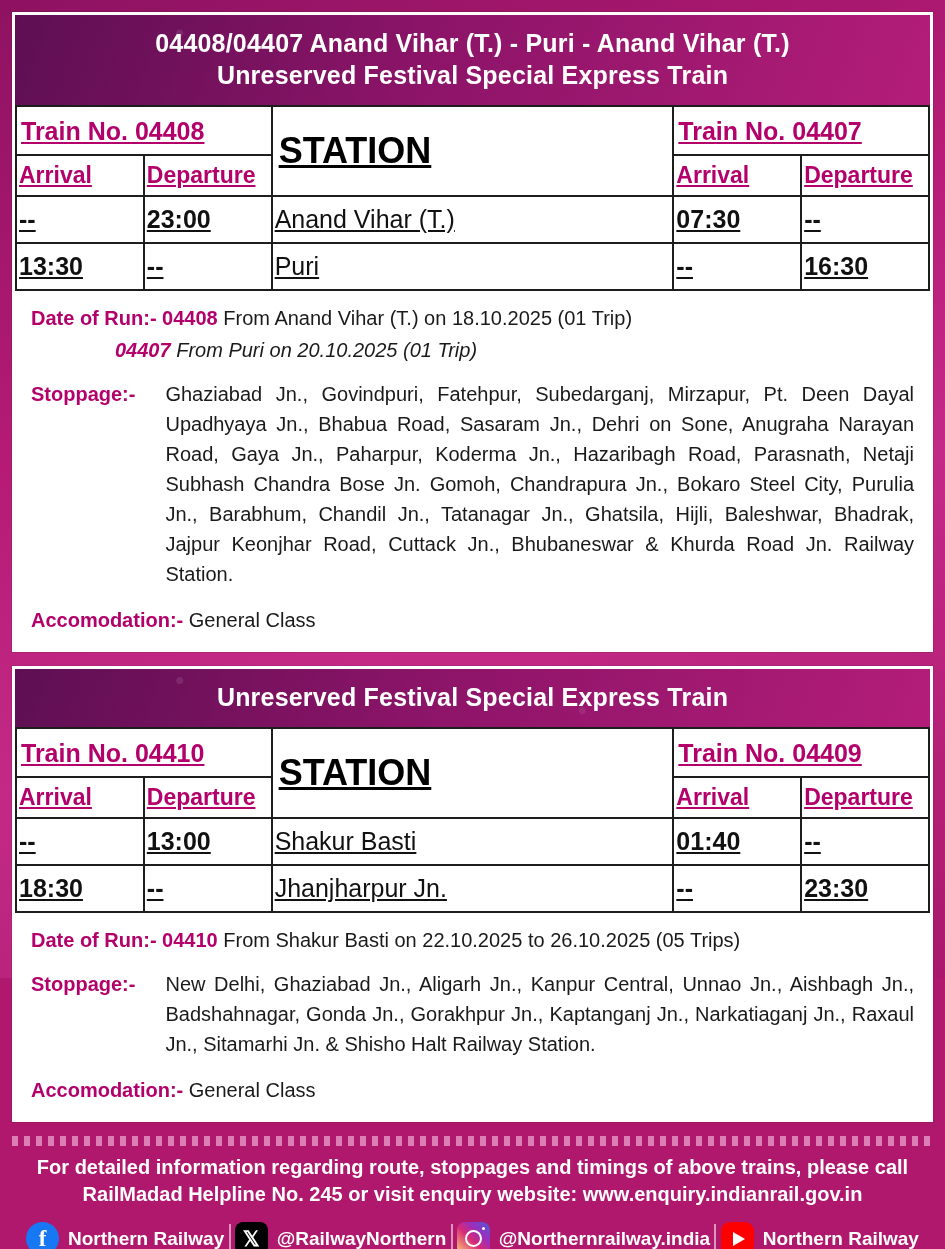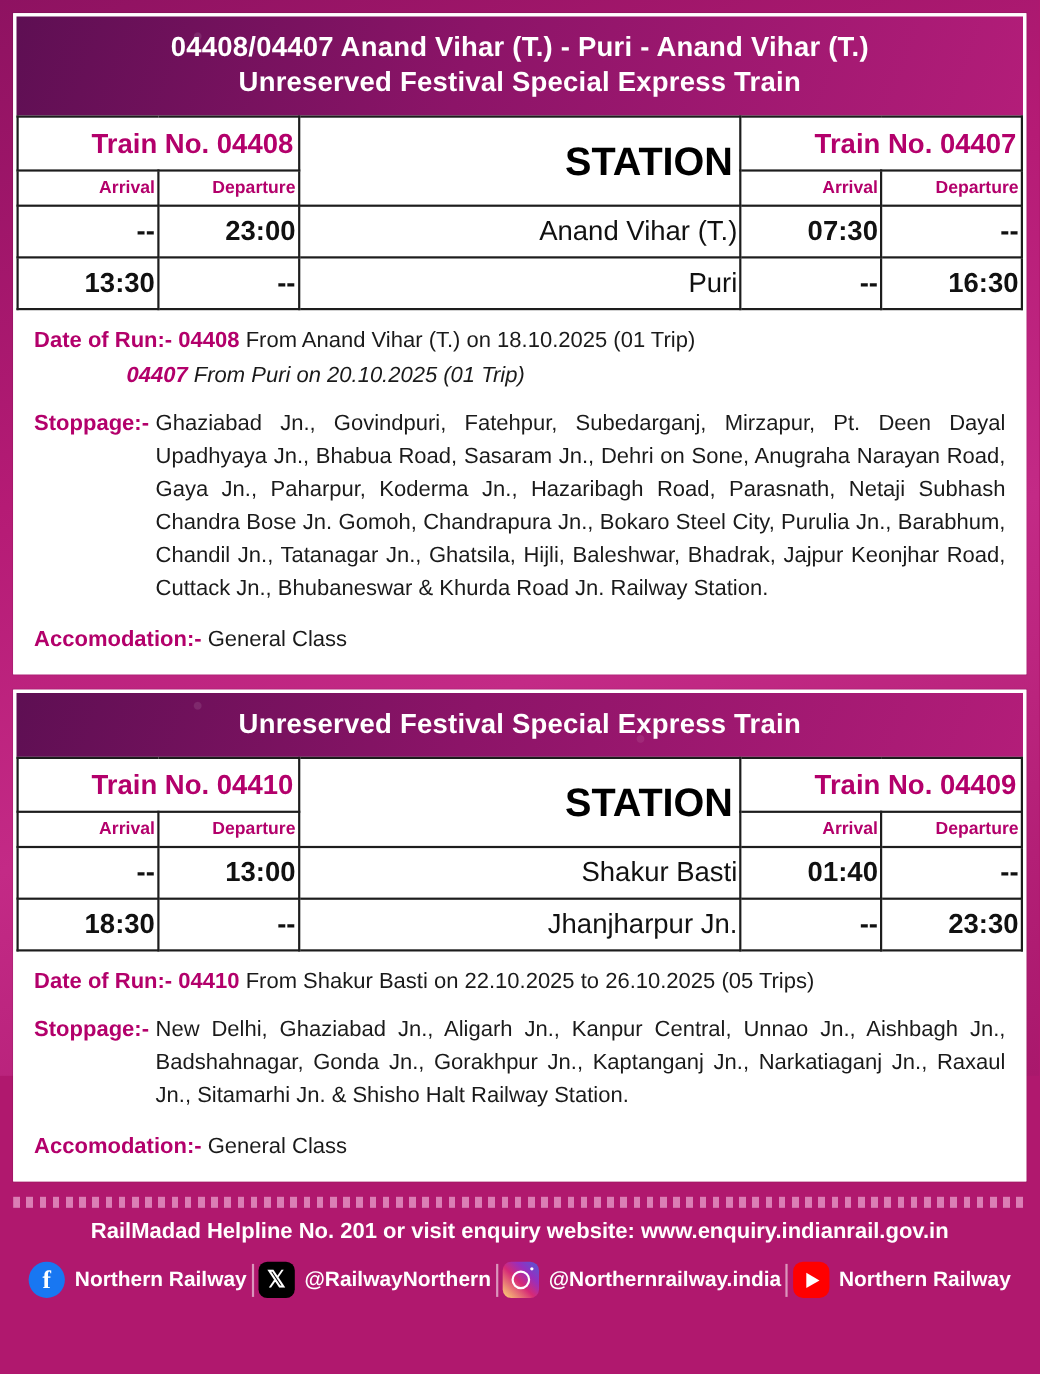--- a/index.html
+++ b/index.html
@@ -39,38 +39,39 @@
     padding:12px 16px 14px 16px;
     letter-spacing:.2px;
   }
   table.sched{
     width:100%;
     border-collapse:collapse;
     table-layout:fixed;
   }
   table.sched td,table.sched th{
     border:2px solid #1d1d1d;
-    text-align:right;
+    text-align:left;
     vertical-align:middle;
+    text-decoration:underline;
   }
   .tno{
     color:#b3006b;
     font-size:25px;
     font-weight:bold;
     padding:10px 4px 8px 4px;
   }
   .stn-head{
     color:#000000;
     font-size:36px;
     font-weight:bold;
     padding:6px;
   }
   .sub{
     color:#b3006b;
-    font-size:16px;
+    font-size:23px;
     font-weight:bold;
     padding:6px 2px;
   }
   .cell{
     font-size:25px;
     font-weight:bold;
     color:#111;
     padding:8px 2px;
   }
   .stn-cell{
@@ -81,21 +82,21 @@
   .details{
     padding:12px 16px 14px 16px;
     font-size:20px;
     color:#1a1a1a;
     line-height:1.5;
   }
   .lbl{color:#b3006b;font-weight:bold;}
   .tnum{color:#b3006b;font-weight:bold;}
   .row-line{margin:0 0 2px 0;}
   .indent{padding-left:84px;font-style:italic;}
-  .block{margin-top:14px;display:flex;}
+  .block{margin-top:14px;display:flex;gap:24px;}
   .block .body{flex:1;}
   .stop-body{padding-left:6px;text-align:justify;}
   .accom{margin-top:16px;}
   .footer-note{
     color:#ffffff;
     text-align:center;
     font-size:20px;
     font-weight:bold;
     line-height:1.35;
     padding:8px 20px 10px 20px;
@@ -253,21 +254,22 @@
       <div class="accom">
         <span class="lbl">Accomodation:-</span>
         <span>General Class</span>
       </div>
     </div>
   </div>
 
   <div class="border-strip"></div>
 
   <div class="footer-note">
-    <div>RailMadad Helpline No. 201 or visit enquiry website: www.enquiry.indianrail.gov.in</div>
+    <div>For detailed information regarding route, stoppages and timings of above trains, please call</div>
+    <div>RailMadad Helpline No. 245 or visit enquiry website: www.enquiry.indianrail.gov.in</div>
   </div>
 
   <div class="social">
     <div class="item">
       <span class="ic ic-fb">f</span>
       <span>Northern Railway</span>
     </div>
     <div class="divider"></div>
     <div class="item">
       <span class="ic ic-x">𝕏</span>

